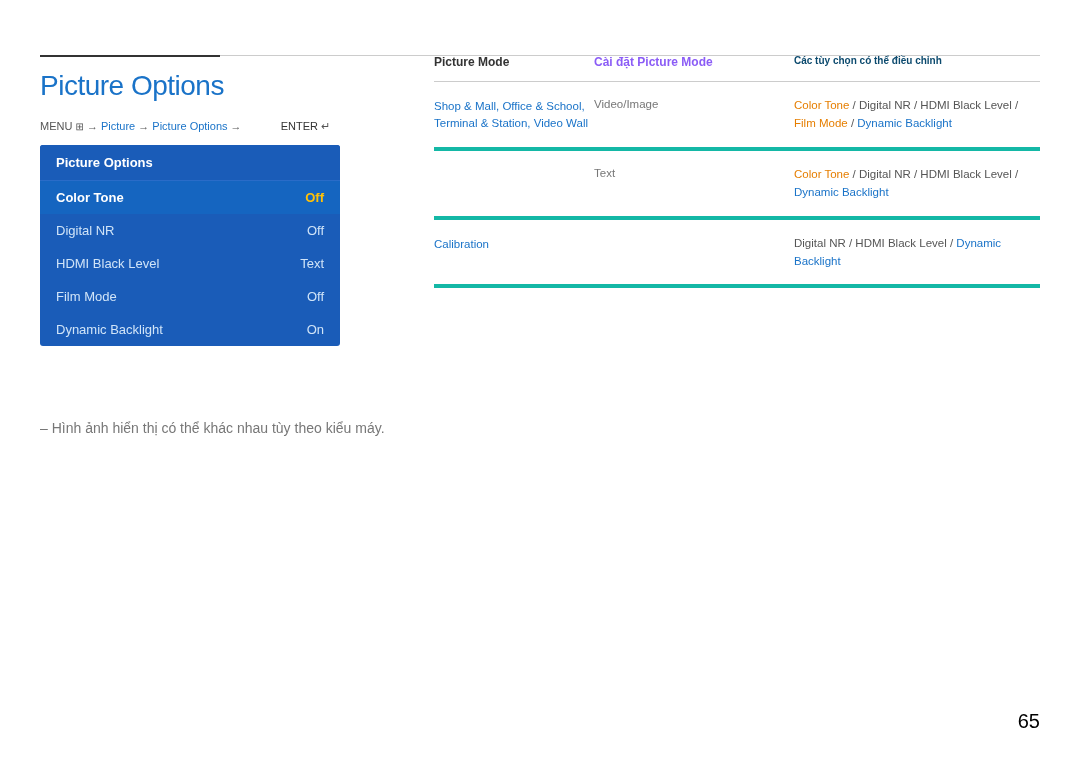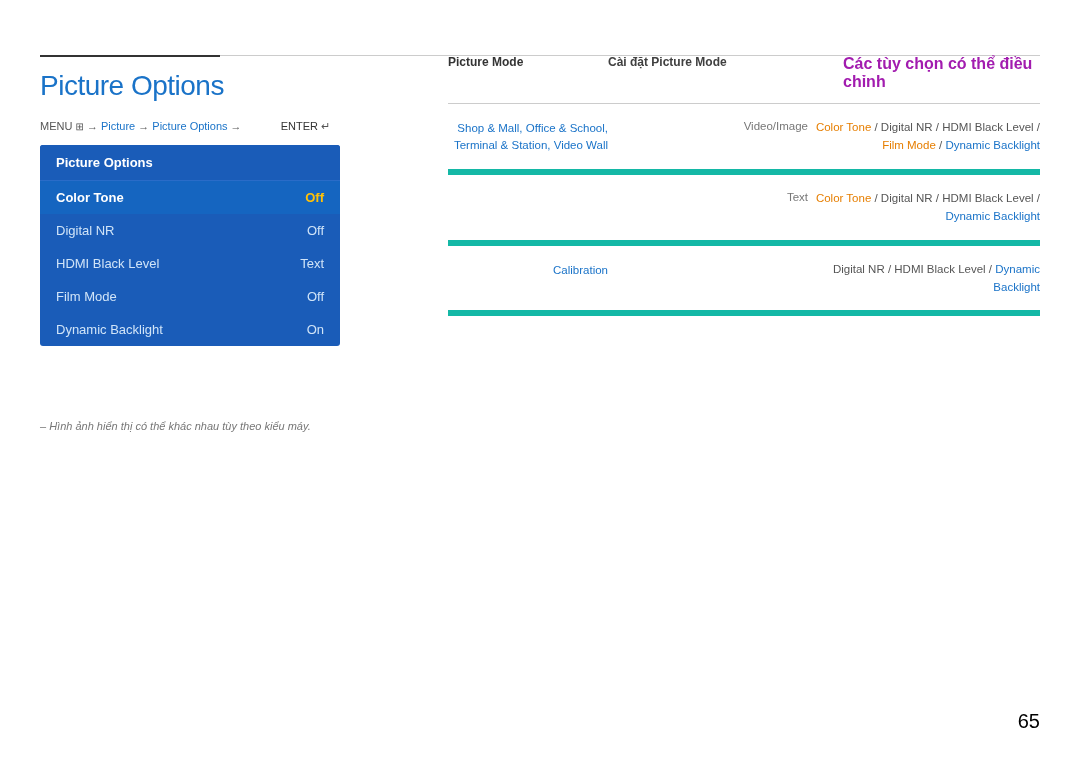--- a/index.html
+++ b/index.html
@@ -100,67 +100,64 @@
     }
     .menu-item.active .item-value {
       color: #ffc107;
     }
 
     
     .note-text {
       position: absolute;
       top: 420px;
       left: 40px;
-      font-size: 11px;
+      font-size: 14px;
       color: #777;
-      font-style: italic;
     }
 
     
     .right-content {
       position: absolute;
       top: 55px;
-      left: 448px;
+      left: 434px;
       right: 40px;
     }
 
     
     .table-header {
       display: flex;
       padding-bottom: 12px;
       border-bottom: 1px solid #ccc;
       margin-bottom: 0;
     }
     .col-mode {
       width: 160px;
       font-size: 12px;
       font-weight: bold;
       color: #333;
     }
     .col-setting {
       width: 200px;
       font-size: 12px;
       font-weight: bold;
-      color: #404040;
+      color: #8b5cf6;
     }
     .col-options {
       flex: 1;
-      font-size: 16px;
-      font-weight: bold;
-      color: #a21caf;
-      margin-left: 35px;
+      font-size: 10px;
+      font-weight: bold;
+      color: #0c4a6e;
     }
 
     
     .table-row {
       display: flex;
       padding: 14px 0;
-      border-bottom: 6px solid #14b8a6;
+      border-bottom: 4px solid #14b8a6;
       align-items: flex-start;
-      text-align: right;
     }
     .row-mode {
       width: 160px;
       font-size: 11.5px;
       color: #1a73c8;
       padding-top: 2px;
       line-height: 1.5;
     }
     .row-setting {
       width: 200px;

